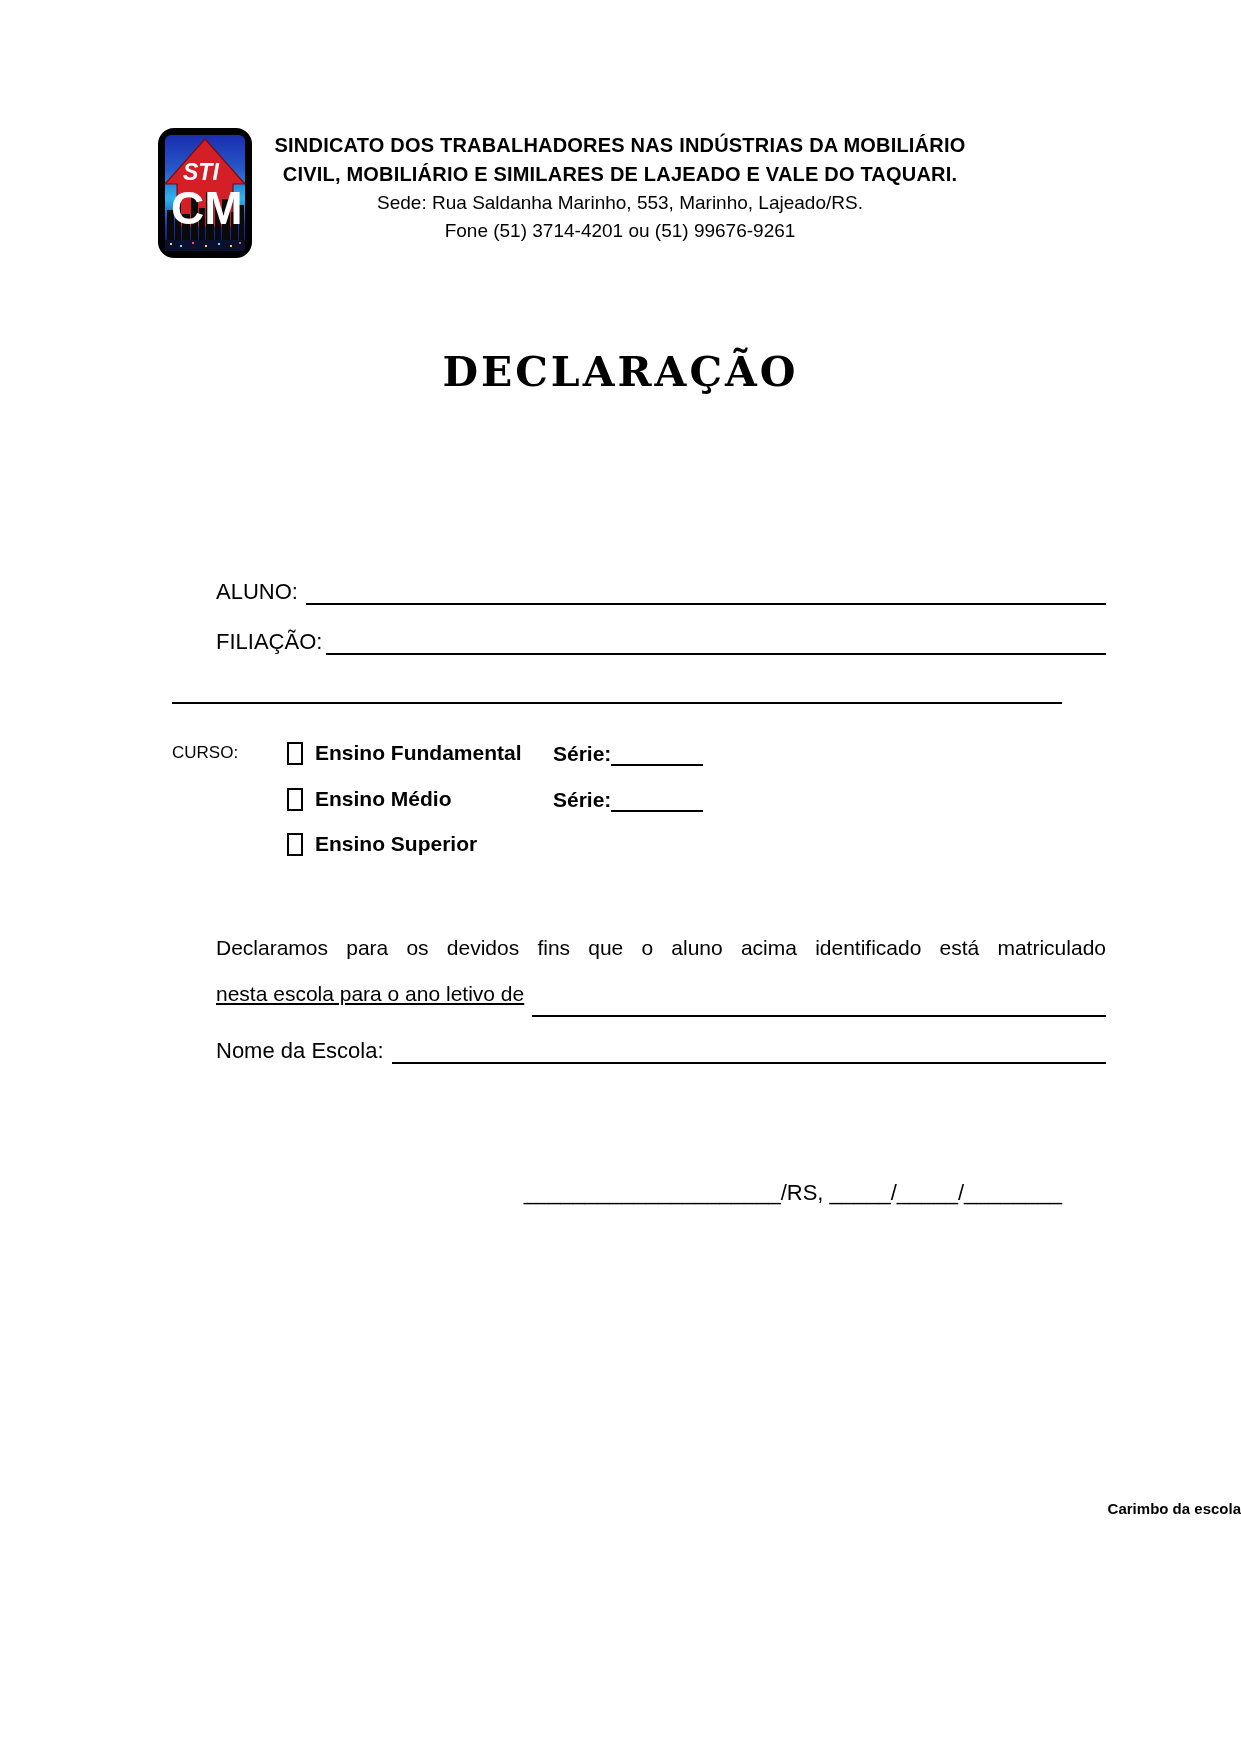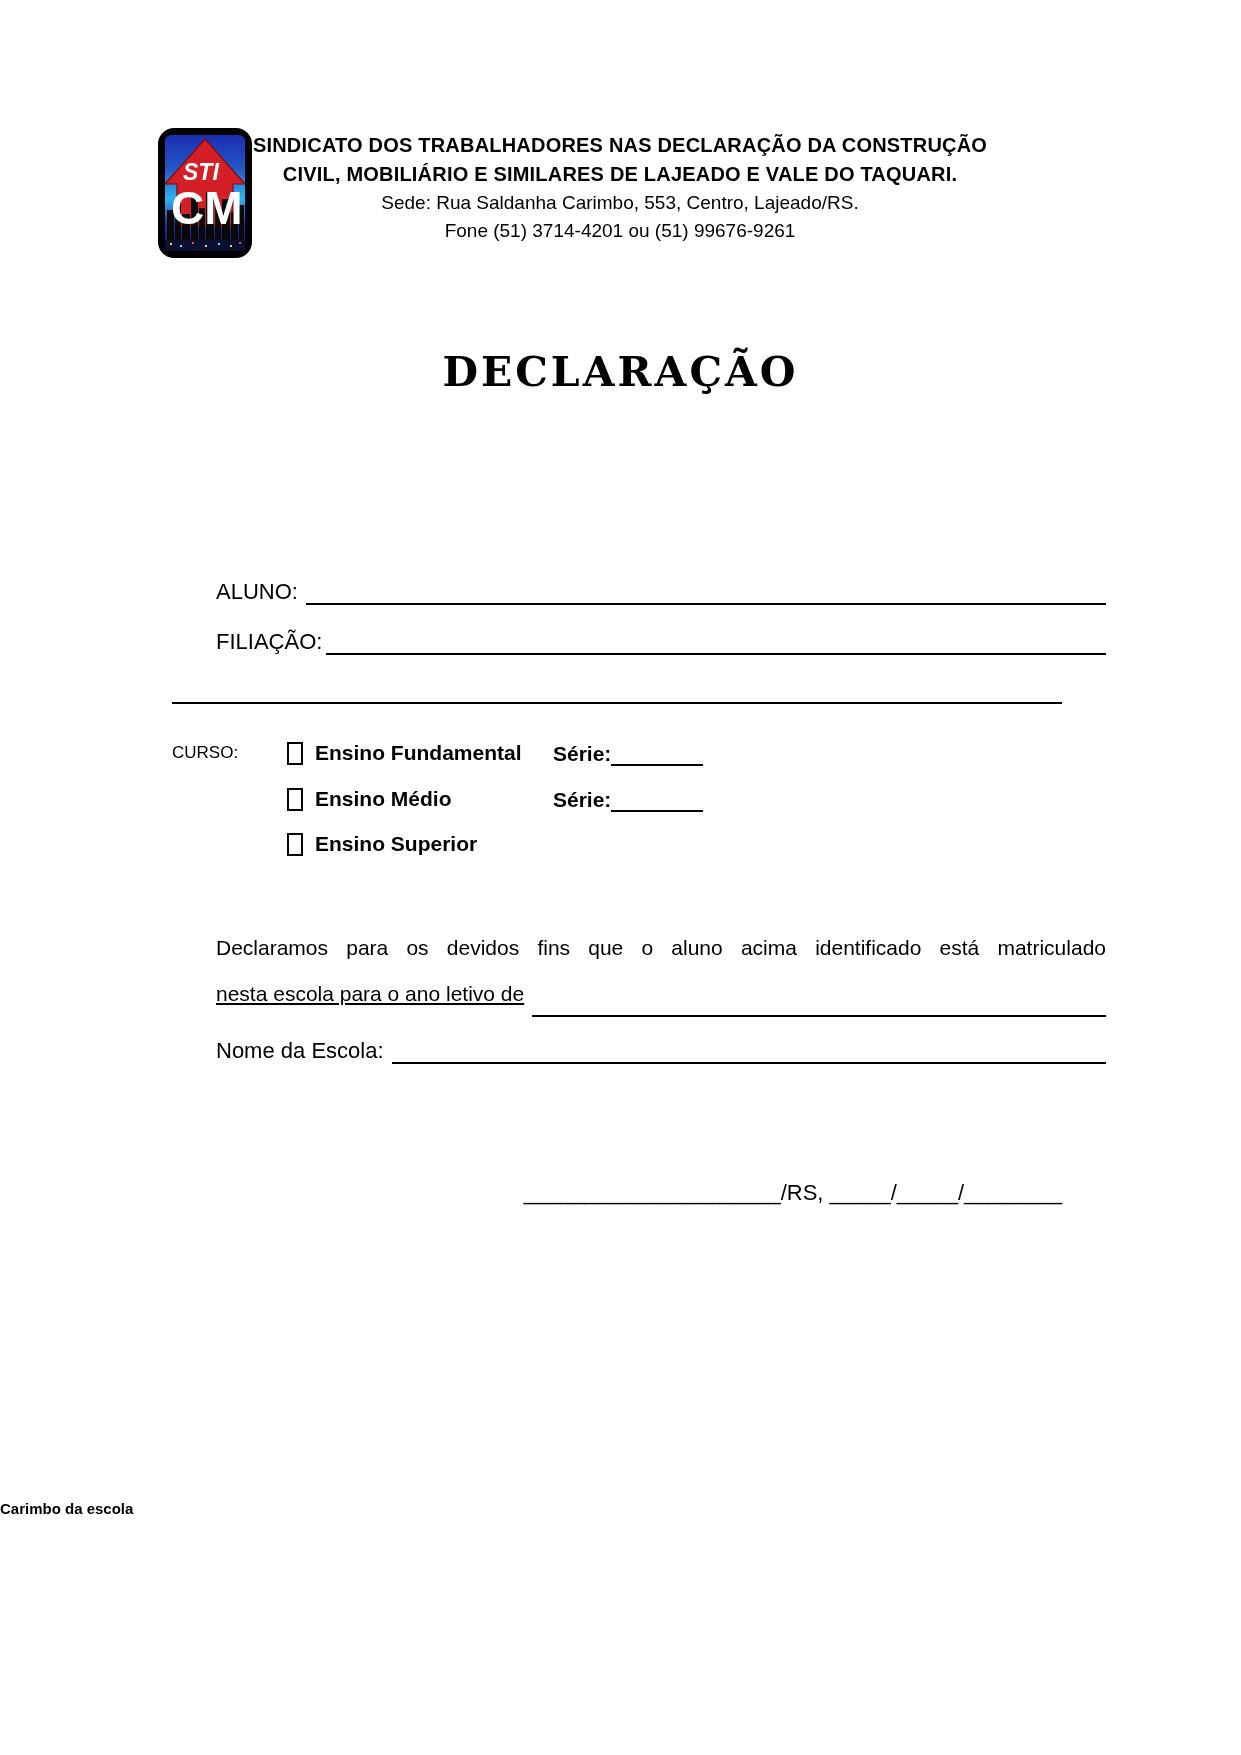--- a/index.html
+++ b/index.html
@@ -40,21 +40,21 @@
   
   .para{position:absolute;left:172px;top:925px;width:890px;font-size:21px;line-height:46px;margin-left:44px;}
   .para .l1{text-align:justify;text-align-last:justify;}
   .para .l2{display:flex;align-items:flex-end;text-decoration:underline;}
   .para .l2 .blank{height:32px;}
   
   .school-row{top:1036px;}
   
   .date-row{position:absolute;left:172px;top:1180px;width:890px;text-align:right;font-size:22px;white-space:nowrap;}
   
-  .stamp{position:absolute;left:0;top:1500px;width:100%;text-align:left;font-size:15px;font-weight:bold;}
+  .stamp{position:absolute;left:0;top:1500px;width:100%;text-align:right;font-size:15px;font-weight:bold;}
 </style>
 </head>
 <body>
 
 <div class="page">
 
   <div class="logo">
     <svg width="94" height="130" viewBox="0 0 94 130" xmlns="http://www.w3.org/2000/svg">
       <defs>
         <linearGradient id="sky" x1="0" y1="0" x2="0" y2="1">
@@ -89,23 +89,23 @@
         <rect x="34" y="114" width="2" height="2" fill="#ff4a4a"></rect>
         <rect x="47" y="117" width="2" height="2" fill="#ffd24a"></rect>
         <rect x="60" y="115" width="2" height="2" fill="#4af0ff"></rect>
         <rect x="72" y="117" width="2" height="2" fill="#ffd24a"></rect>
         <rect x="81" y="114" width="2" height="2" fill="#ff4a4a"></rect>
       </g>
     </svg>
   </div>
 
   <div class="header-text">
-    <div class="org-line">SINDICATO DOS TRABALHADORES NAS DECLARAÇÃO DA CONSTRUÇÃO</div>
+    <div class="org-line">SINDICATO DOS TRABALHADORES NAS INDÚSTRIAS DA MOBILIÁRIO</div>
     <div class="org-line">CIVIL, MOBILIÁRIO E SIMILARES DE LAJEADO E VALE DO TAQUARI.</div>
-    <div class="addr-line">Sede: Rua Saldanha Carimbo, 553, Centro, Lajeado/RS.</div>
+    <div class="addr-line">Sede: Rua Saldanha Marinho, 553, Marinho, Lajeado/RS.</div>
     <div class="addr-line">Fone (51) 3714-4201 ou (51) 99676-9261</div>
   </div>
 
   <div class="doc-title">DECLARAÇÃO</div>
 
   <div class="row" style="top:577px;">
     <span class="lbl">ALUNO:</span>
     <span class="blank"><span></span></span>
   </div>
 

